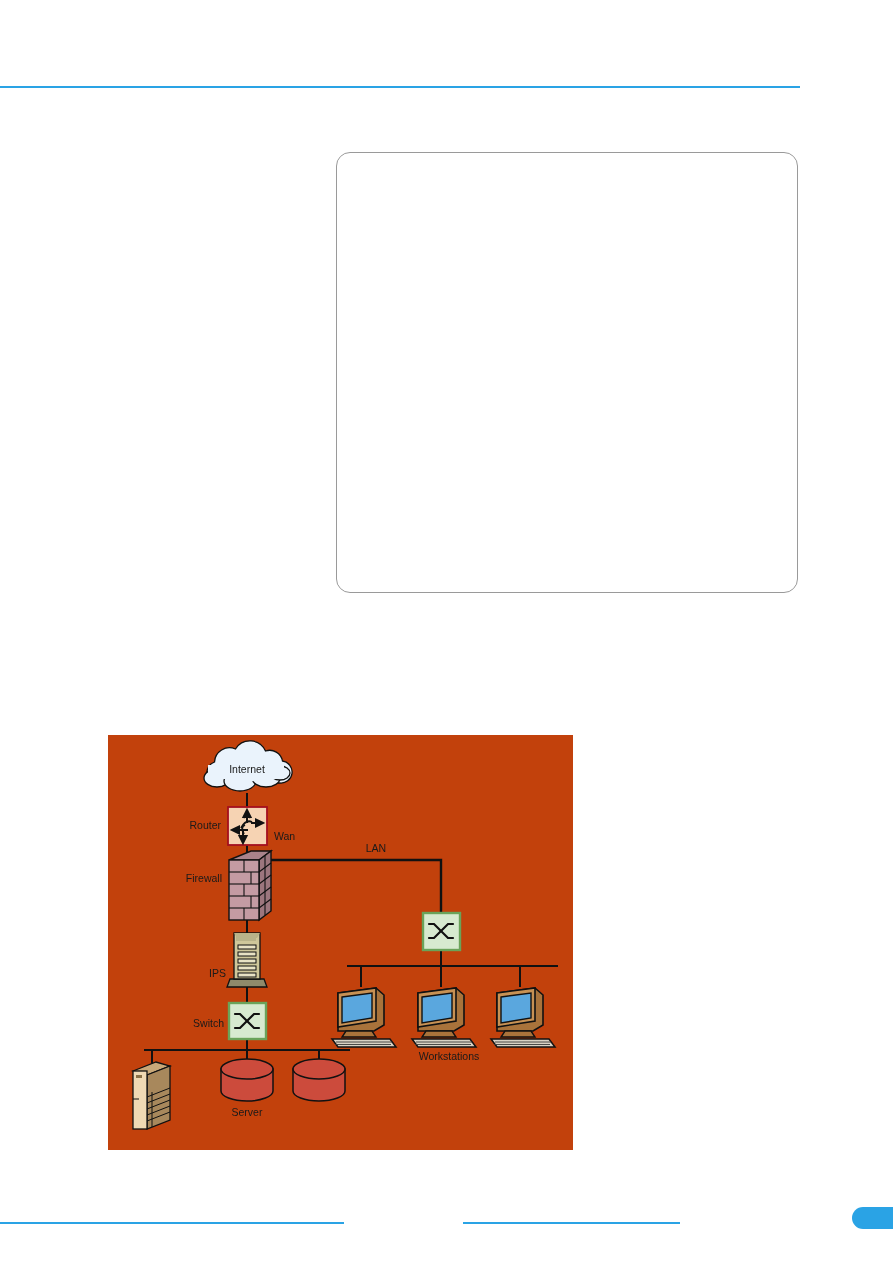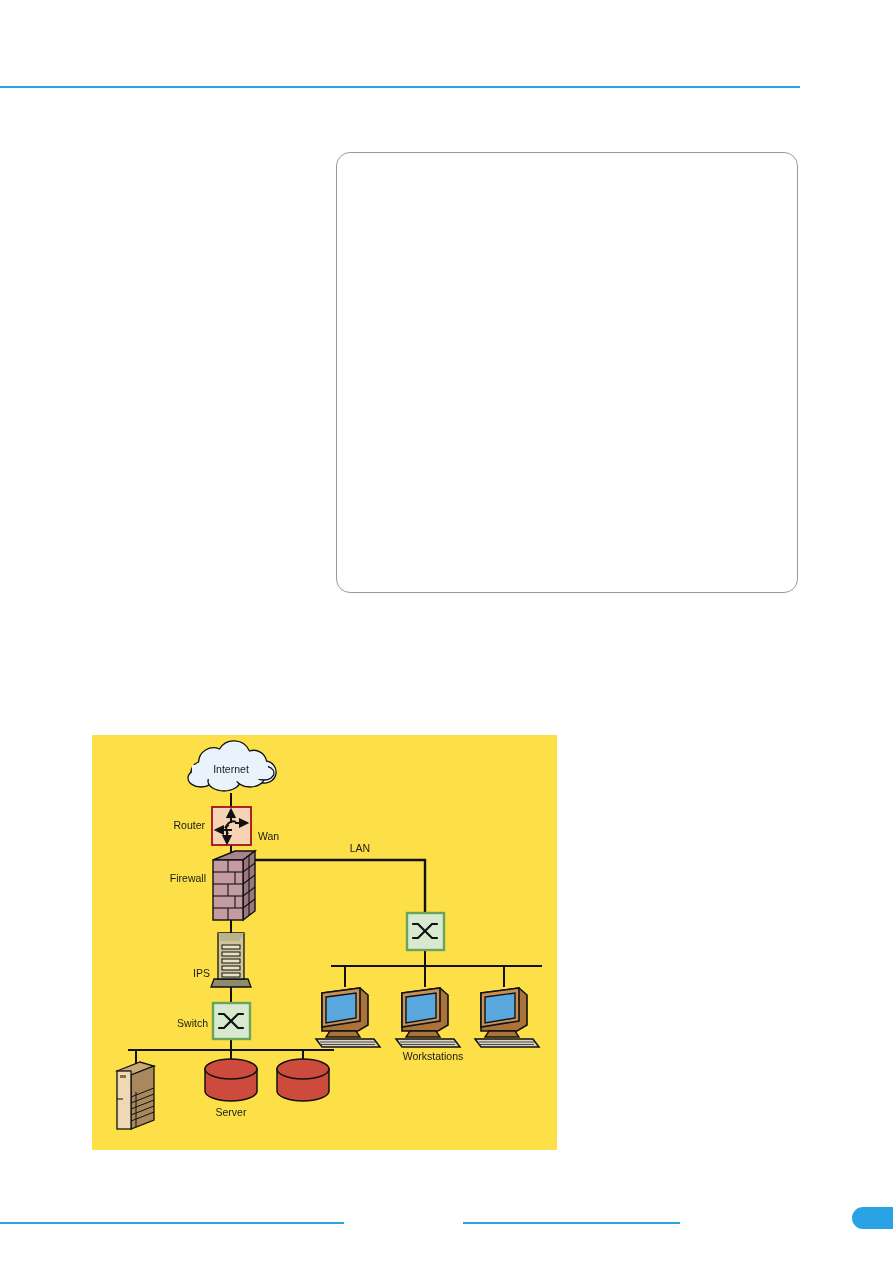--- a/index.html
+++ b/index.html
@@ -31,22 +31,22 @@
 
   
   .content-box{
     position:absolute;left:336px;top:152px;width:462px;height:441px;
     border:1px solid #9a9a9a;border-radius:14px;background:#fff;
     box-sizing:border-box;
   }
 
   
   .diagram-panel{
-    position:absolute;left:92px;top:735px;width:465px;height:415px;
-    background:#fde047;
+    position:absolute;left:108px;top:735px;width:465px;height:415px;
+    background:#c2410c;
     overflow:hidden;
   }
   .diagram-panel svg{display:block;}
 
   .dg-label{
     font-family:"Liberation Sans","DejaVu Sans",sans-serif;
     font-size:10.5px;fill:#1a1a1a;
   }
 </style>
 </head>

